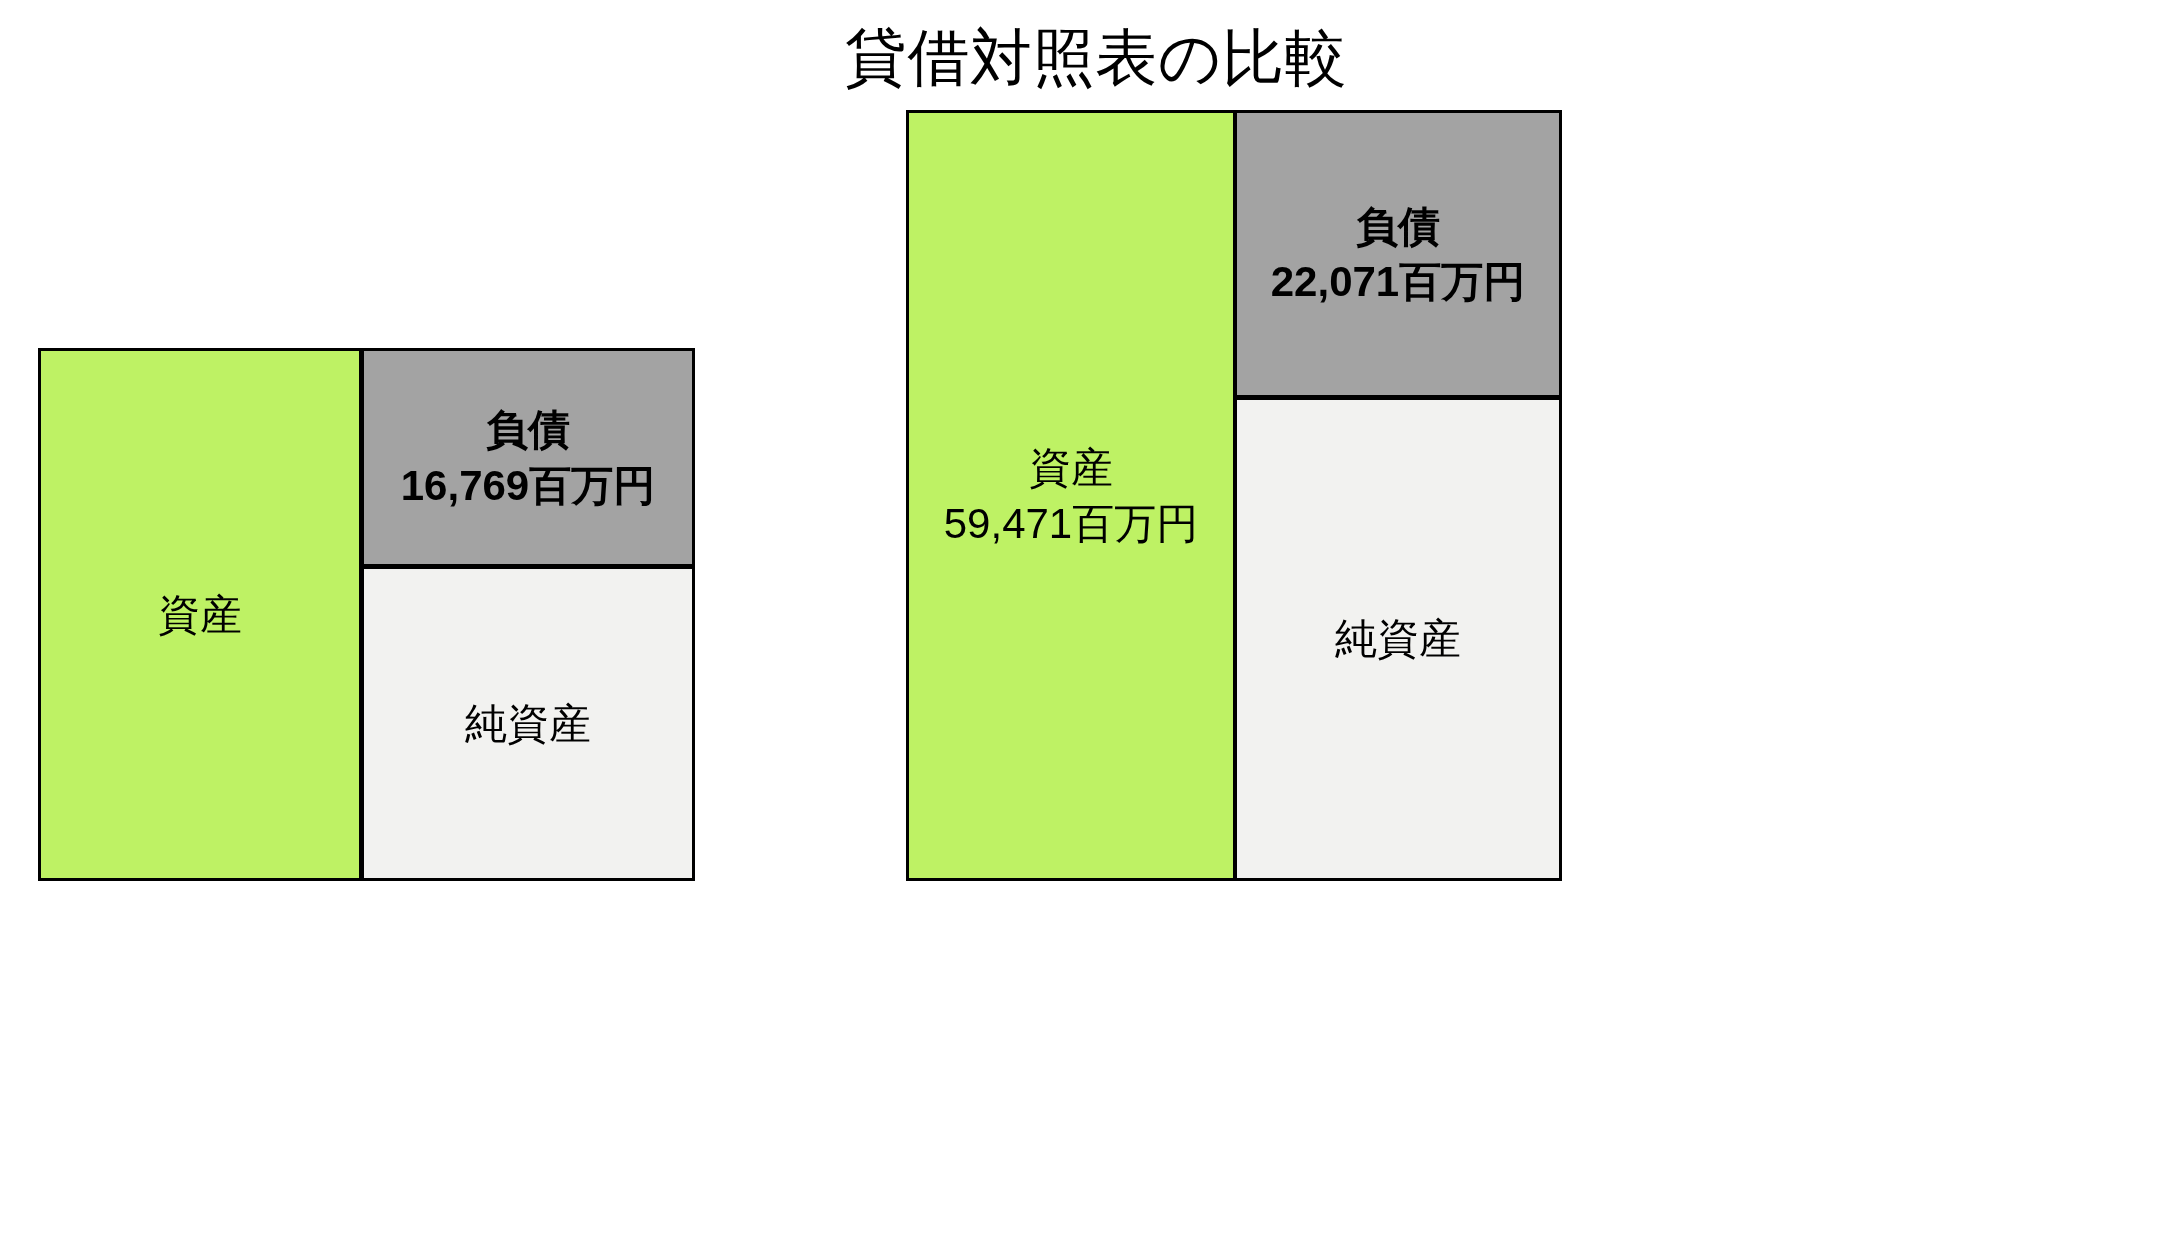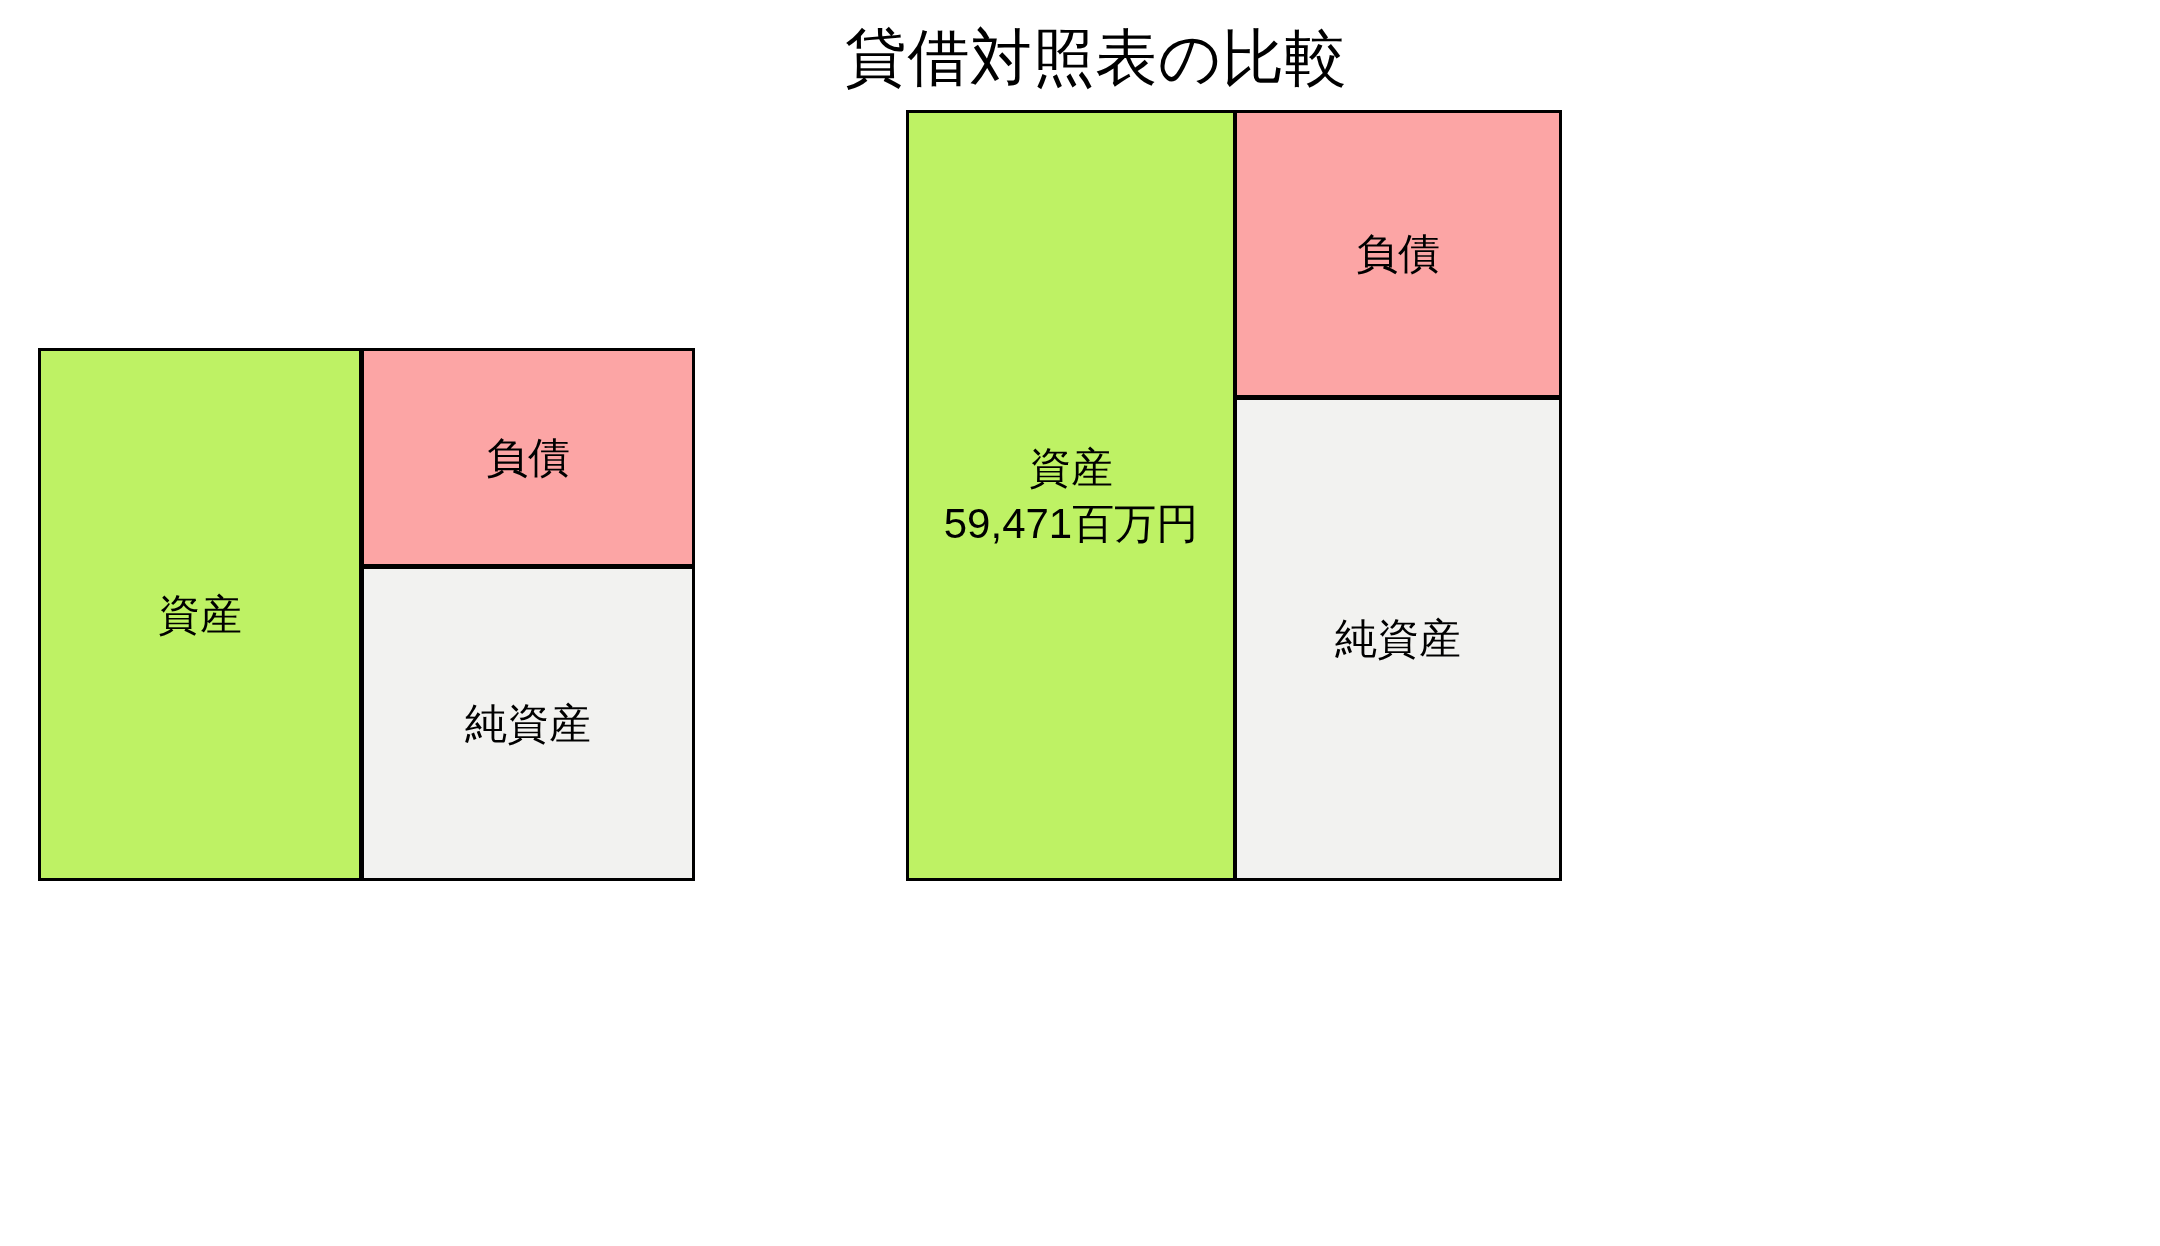--- a/index.html
+++ b/index.html
@@ -41,21 +41,21 @@
     box-sizing: border-box;
     border: 3px solid #000000;
     display: flex;
     flex-direction: column;
     align-items: center;
     justify-content: center;
     text-align: center;
     overflow: hidden;
   }
   .bs-box.assets   { background: #bef264; }
-  .bs-box.liab     { background: #fca5a5; }
+  .bs-box.liab     { background: #a3a3a3; font-weight: bold; }
   .bs-box.netasset { background: #f2f2f0; gap: 48px; }
 
   .box-label {
     font-size: 42px;
     line-height: 1.32;
     color: #000000;
     white-space: nowrap;
   }
   .box-amount {
     font-size: 42px;
@@ -81,37 +81,39 @@
   <div id="chart-title">貸借対照表の比較</div>
 
   <div class="bs-group">
 
     <div id="left-assets" class="bs-box assets">
       <div class="box-label">資産</div>
     </div>
 
     <div id="left-liab" class="bs-box liab">
       <div class="box-label">負債</div>
+      <div class="box-amount">16,769百万円</div>
     </div>
 
     <div id="left-netasset" class="bs-box netasset">
       <div class="box-label">純資産</div>
     </div>
 
   </div>
 
   <div class="bs-group">
 
     <div id="right-assets" class="bs-box assets">
       <div class="box-label">資産</div>
       <div class="box-amount">59,471百万円</div>
     </div>
 
     <div id="right-liab" class="bs-box liab">
       <div class="box-label">負債</div>
+      <div class="box-amount">22,071百万円</div>
     </div>
 
     <div id="right-netasset" class="bs-box netasset">
       <div class="box-label">純資産</div>
     </div>
 
   </div>
 
 </div>
 

